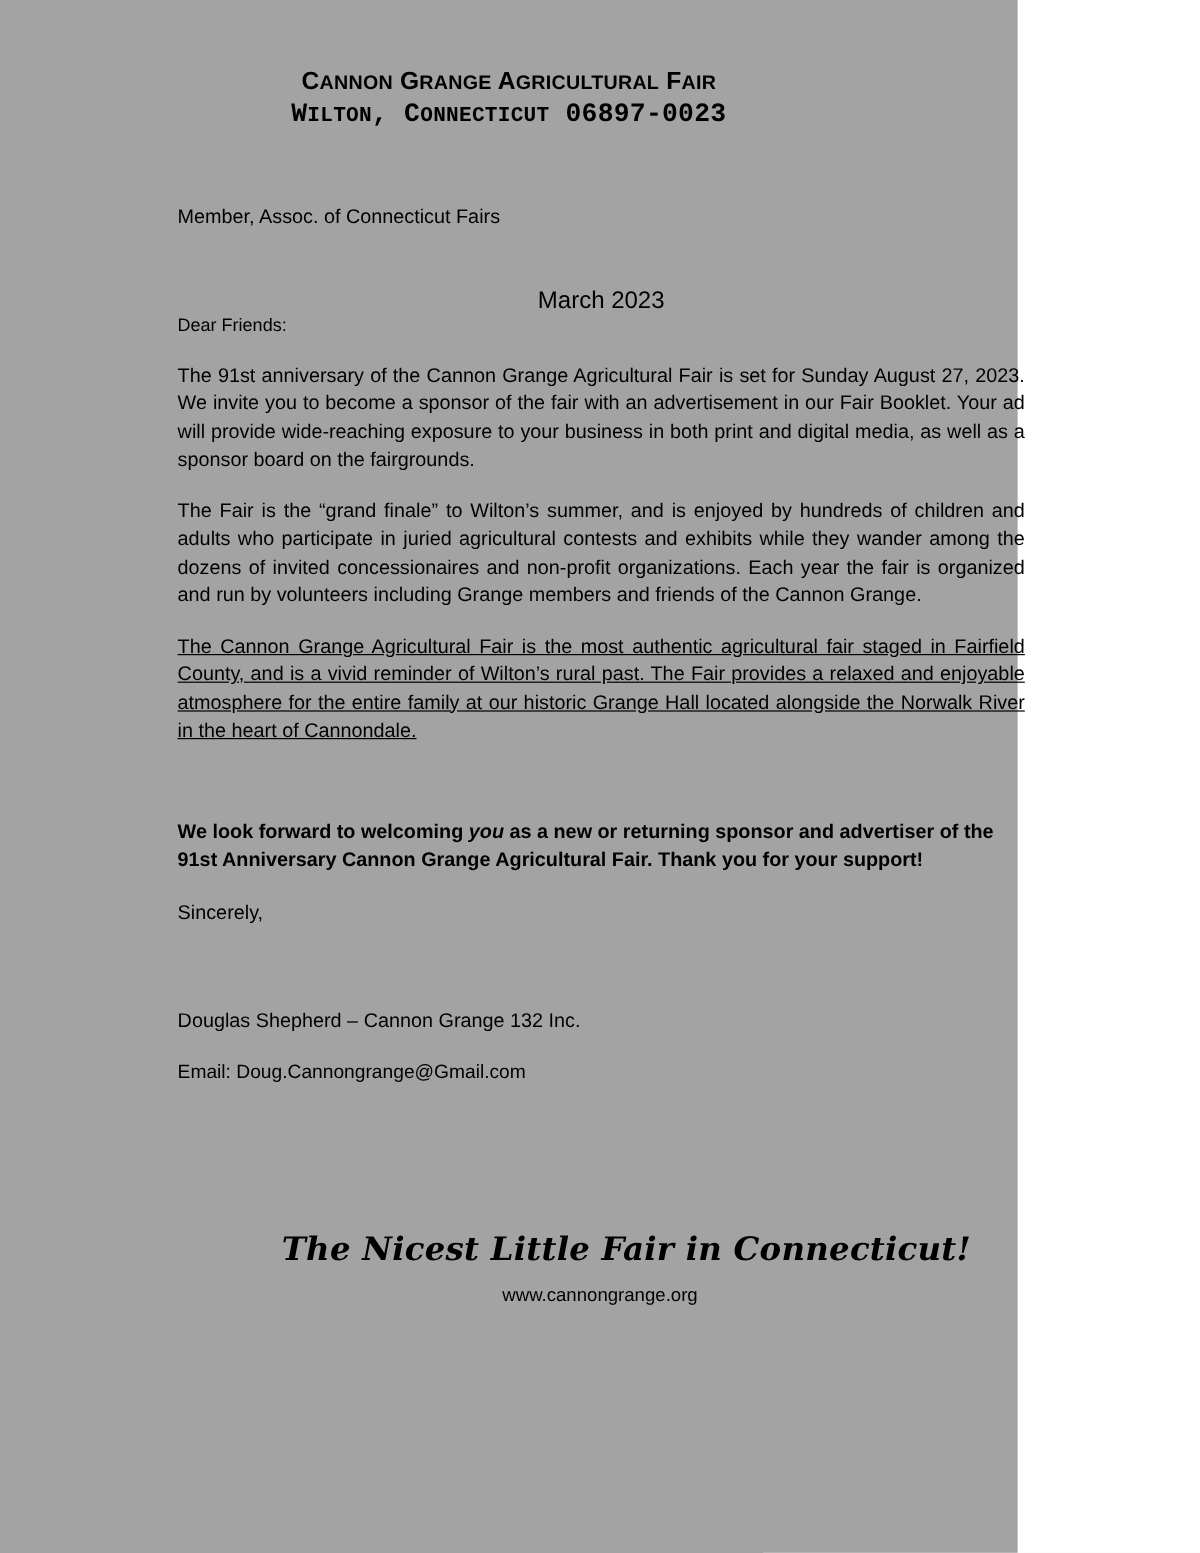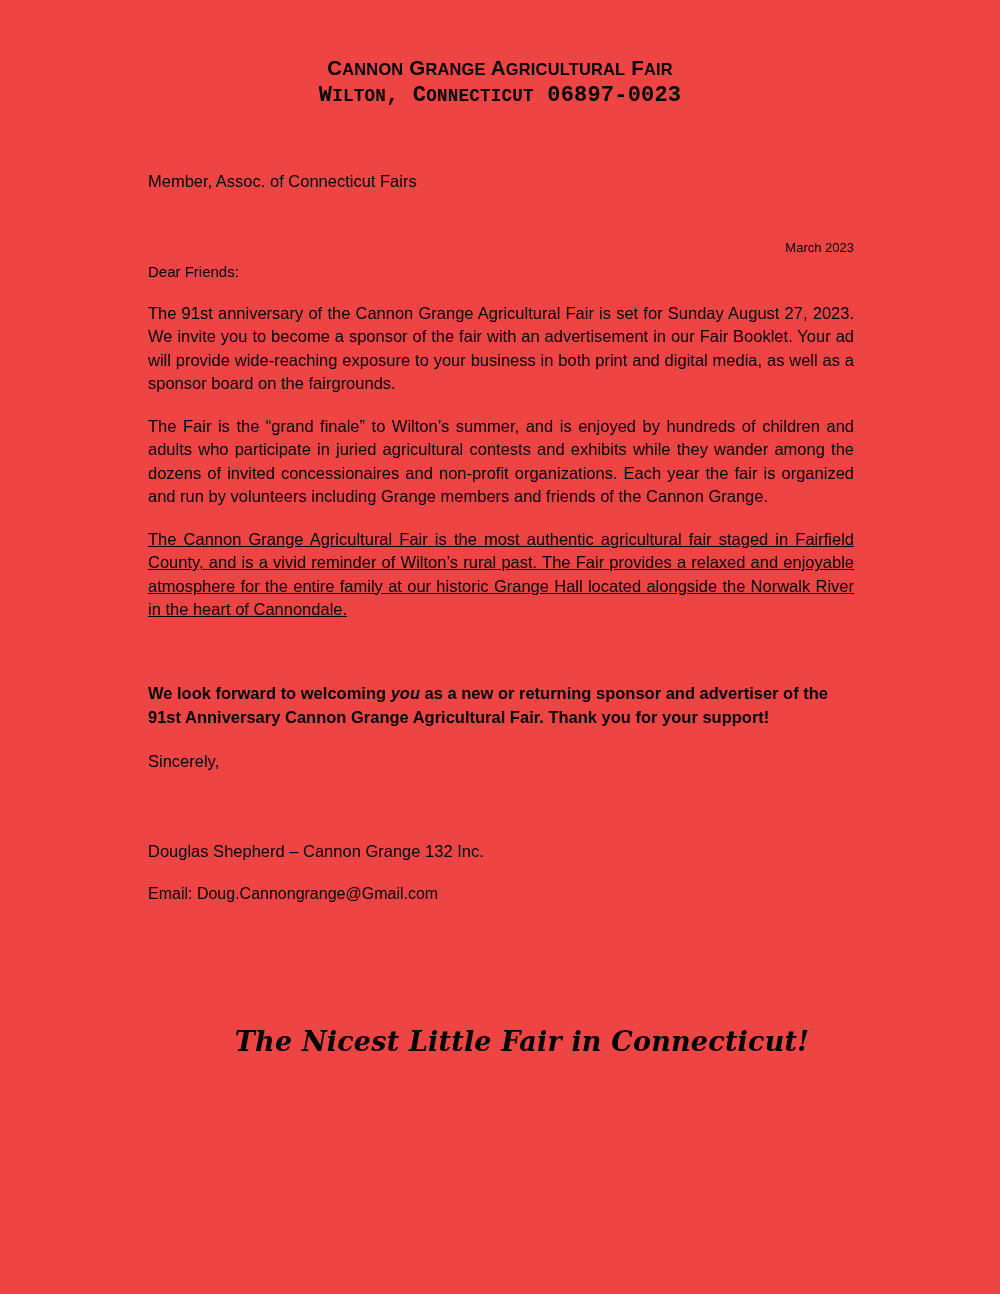--- a/index.html
+++ b/index.html
@@ -10,23 +10,23 @@
   body {
     width: 1000px;
     height: 1294px;
     font-family: "Liberation Sans", sans-serif;
     color: #000000;
     position: relative;
     overflow: hidden;
   }
   .page {
     position: relative;
-    width: 1000px;
+    width: 848px;
     height: 1294px;
-    background: #ef4444;
+    background: #a3a3a3;
   }
 
   
   .letterhead {
     text-align: center;
     padding-top: 54px;
     line-height: 1.32;
   }
   .letterhead .lh-line {
     font-weight: bold;
@@ -51,22 +51,22 @@
     position: absolute;
     top: 172px;
     left: 0;
     font-size: 16.5px;
   }
   .date-line {
     position: absolute;
     top: 240px;
     left: 0;
     width: 706px;
-    text-align: right;
-    font-size: 13px;
+    text-align: center;
+    font-size: 20px;
   }
   .salutation {
     position: absolute;
     top: 263px;
     left: 0;
     font-size: 15px;
   }
 
   .paras {
     position: absolute;
@@ -174,15 +174,16 @@
     <div class="sincerely">Sincerely,</div>
 
     <div class="signature-name">Douglas Shepherd – Cannon Grange 132 Inc.</div>
 
     <div class="email-line">Email: Doug.Cannongrange@Gmail.com</div>
 
   </div>
 
   <div class="footer">
     <div class="tagline">The Nicest Little Fair in Connecticut!</div>
+    <div class="site">www.cannongrange.org</div>
   </div>
 
 </div>
 
 </body></html>

